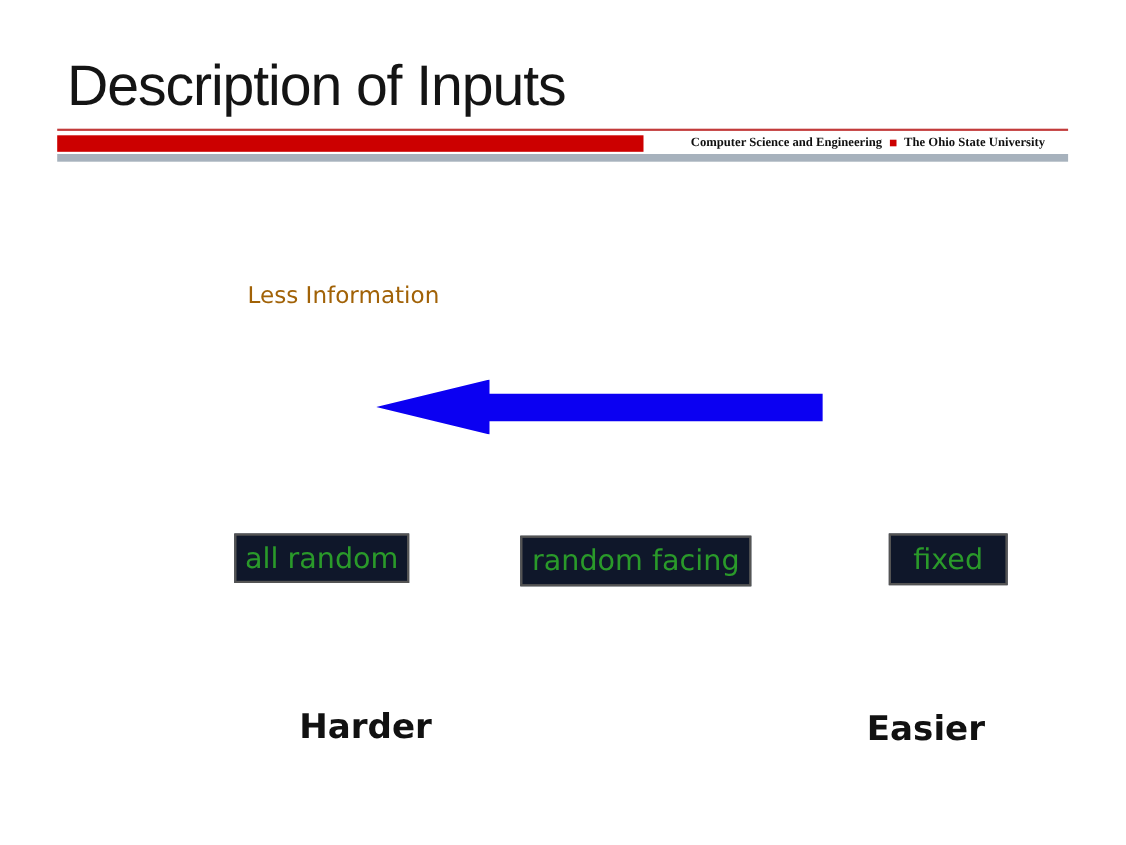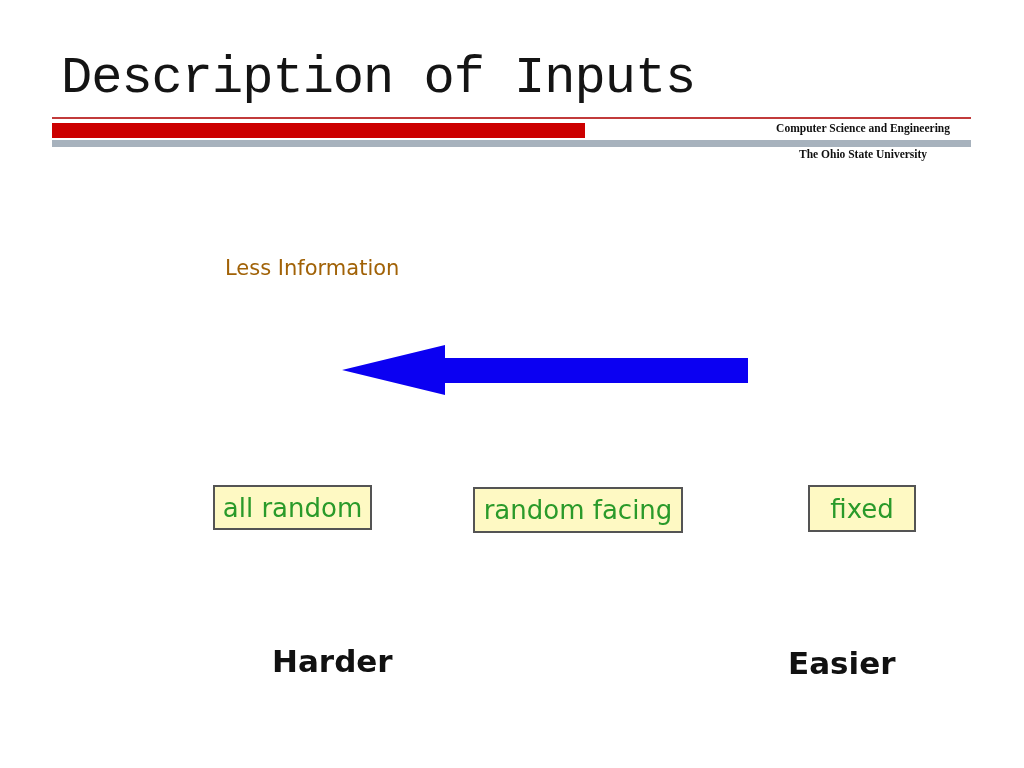--- a/index.html
+++ b/index.html
@@ -18,21 +18,21 @@
 
   
   .title {
     position: absolute;
     left: 61px;
     top: 50px;
     font-size: 52px;
     letter-spacing: -1px;
     line-height: 1.1;
     color: #141414;
-    font-family: Liberation Mono, monospace;
+    font-family: Liberation Sans, sans-serif;
     white-space: nowrap;
   }
 
   
   .rule-thin-red {
     position: absolute;
     left: 52px;
     top: 117px;
     width: 919px;
     height: 2px;
@@ -62,21 +62,20 @@
     right: 74px;
     height: 16px;
     display: flex;
     align-items: center;
     gap: 7px;
     font-family: "Liberation Serif", "DejaVu Serif", serif;
     font-weight: bold;
     font-size: 11.5px;
     color: #101010;
     white-space: nowrap;
-    flex-direction: column;
   }
   .branding .sq {
     display: inline-block;
     width: 6px;
     height: 6px;
     background: #cc0000;
   }
 
   
   .axis-label {
@@ -94,21 +93,21 @@
     left: 342px;
     top: 345px;
     width: 406px;
     height: 50px;
   }
 
   .input-box {
     position: absolute;
     box-sizing: border-box;
     border: 2px solid #545454;
-    background: #fef9c3;
+    background: #0f172a;
     display: flex;
     align-items: center;
     justify-content: center;
     font-size: 26px;
     color: #2a9a2a;
     white-space: nowrap;
   }
   .box-all-random    { left: 213px; top: 485px; width: 159px; height: 45px; }
   .box-random-facing { left: 473px; top: 487px; width: 210px; height: 46px; }
   .box-fixed         { left: 808px; top: 485px; width: 108px;  height: 47px; }

